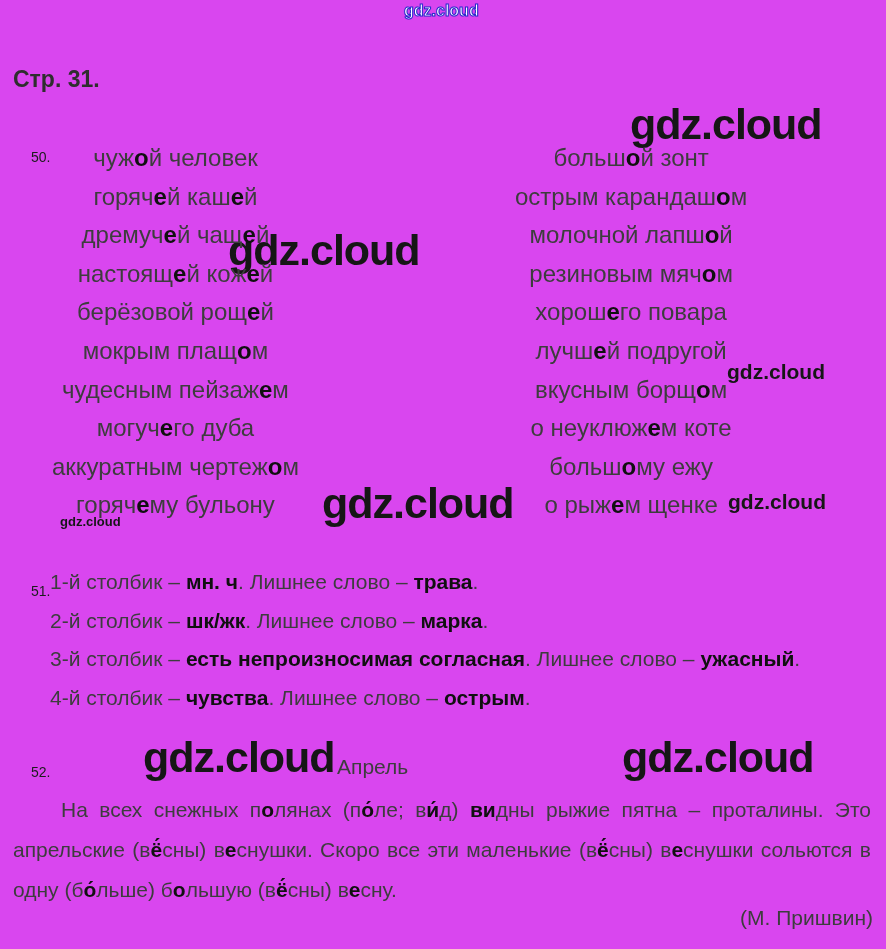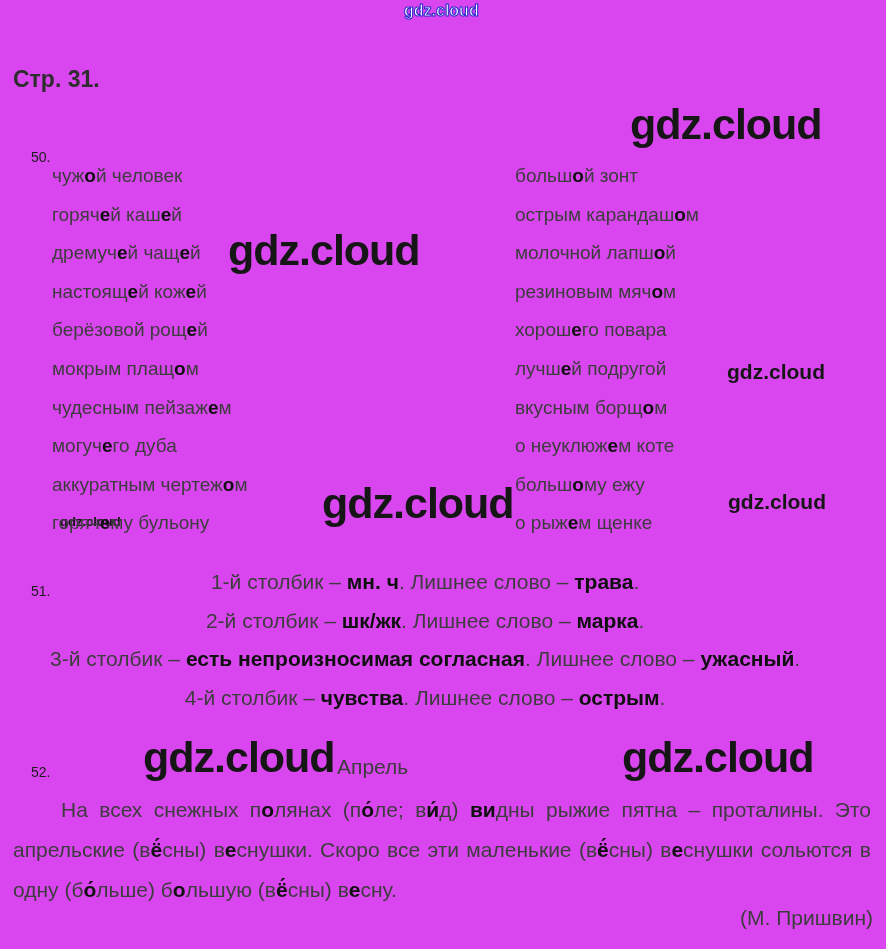--- a/index.html
+++ b/index.html
@@ -20,31 +20,31 @@
   
   .ex-num{
     position:absolute;left:31px;
     font-size:14px;font-weight:normal;color:#1c1c1c;
   }
   #num50{top:149px;}
   #num51{top:572px;margin-top:11px;}
   #num52{top:764px;}
   
   .phrase-col{
-    position:absolute;top:157px;
+    position:absolute;top:139px;
     list-style:none;margin:0;padding:0;
-    font-size:19px;line-height:38.6px;white-space:nowrap;
+    font-size:24px;line-height:38.6px;white-space:nowrap;text-align:center;
   }
   #col-left{left:52px;}
   #col-right{left:515px;}
   
   .answer-lines{
     position:absolute;left:50px;top:563px;
     list-style:none;margin:0;padding:0;
-    font-size:21px;line-height:38.6px;white-space:nowrap;text-align:center;
+    font-size:21px;line-height:38.6px;white-space:nowrap;
   }
   
   .ex52-title{
     position:absolute;left:337px;top:755px;
     font-size:21px;color:#3d3d3d;
   }
   .ex52-par{
     position:absolute;left:13px;top:790px;width:858px;
     font-size:21px;line-height:40px;
     text-align:justify;text-indent:48px;

